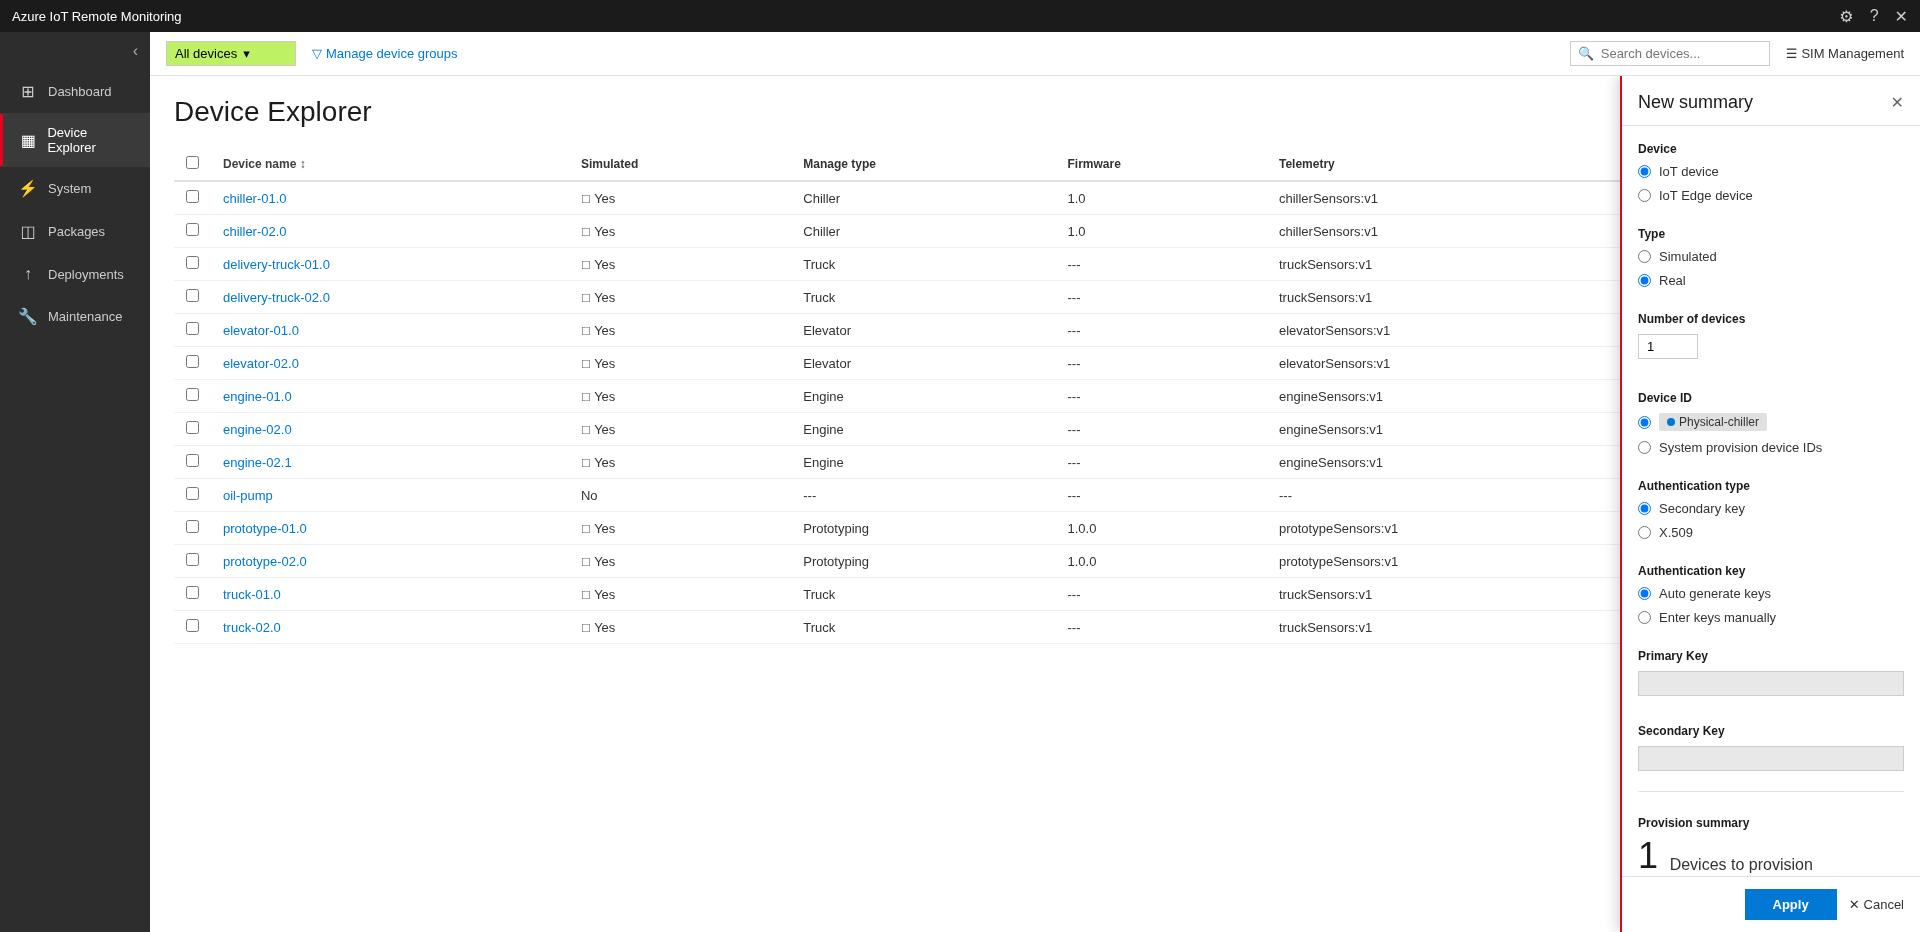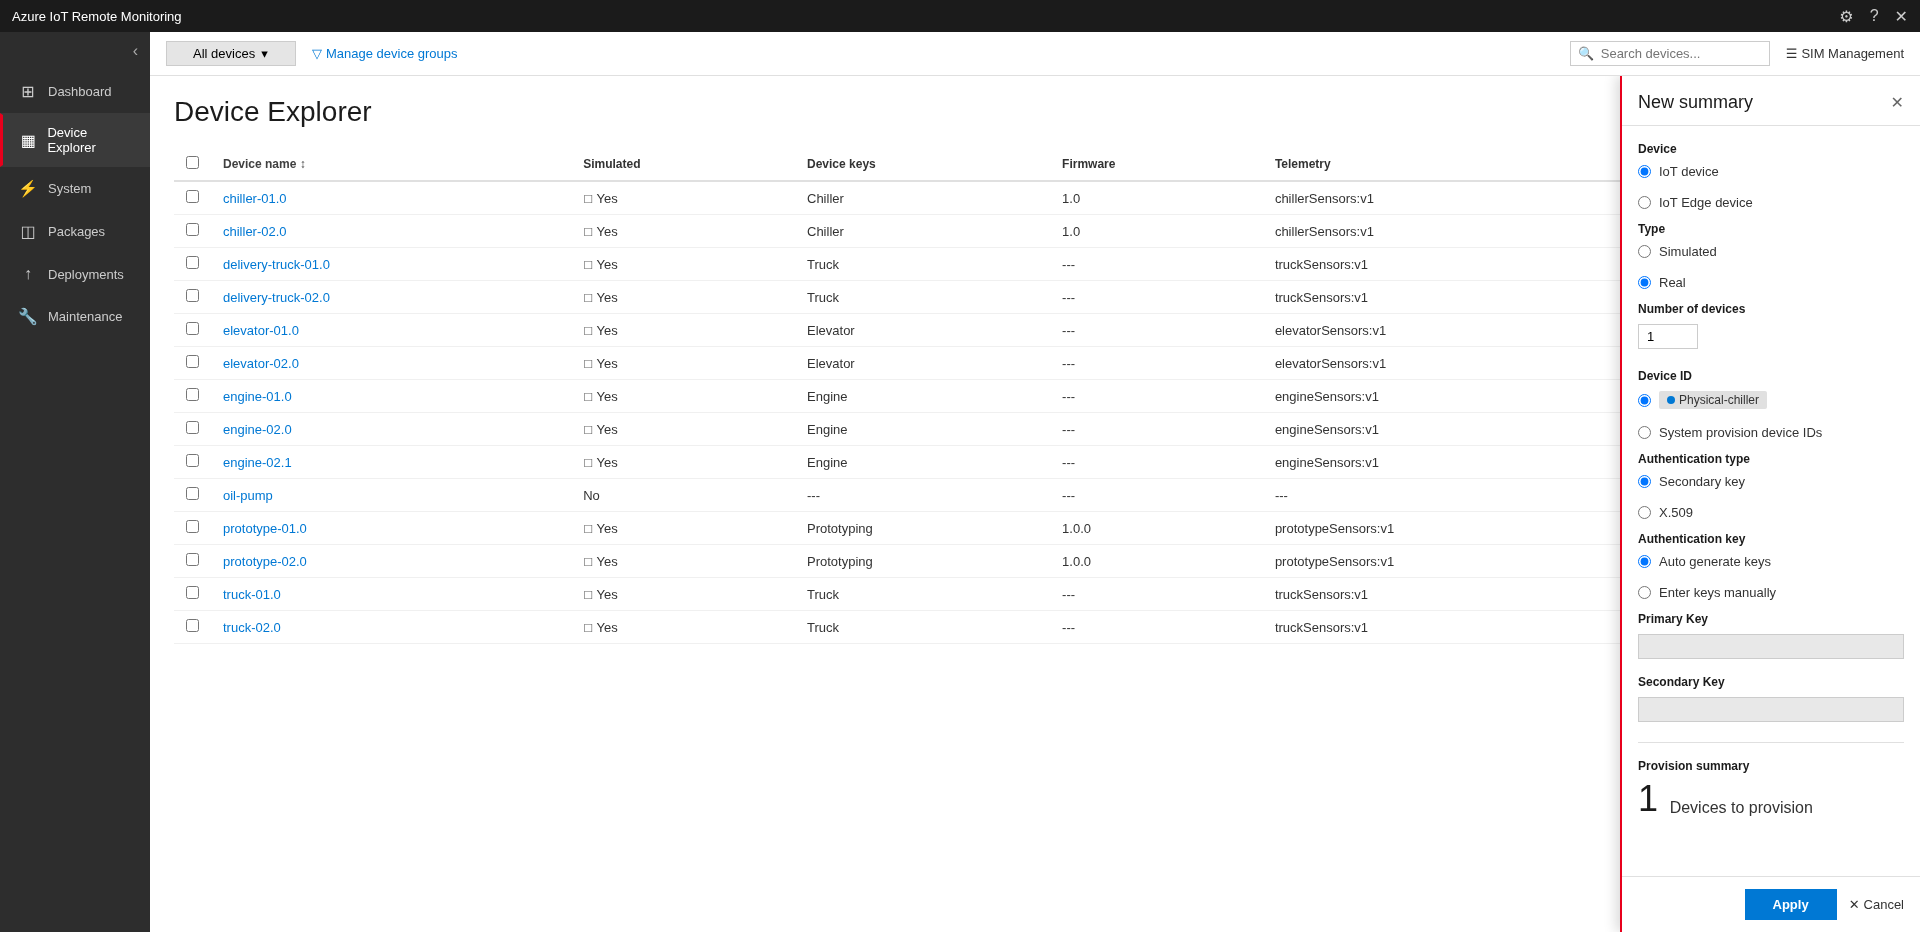--- a/index.html
+++ b/index.html
@@ -72,22 +72,22 @@
       display: flex;
       align-items: center;
       gap: 16px;
       flex-shrink: 0;
       height: 44px;
     }
     .device-group-select {
       display: flex;
       align-items: center;
       border: 1px solid #ccc;
-      padding: 4px 26px;
-      background: #e5e5e5;
+      padding: 4px 8px;
+      background: #bef264;
       cursor: pointer;
       gap: 6px;
       font-size: 13px;
       min-width: 130px;
     }
     .manage-groups {
       color: #0078d4;
       cursor: pointer;
       display: flex;
       align-items: center;
@@ -188,24 +188,24 @@
     .panel-body {
       flex: 1;
       overflow-y: auto;
       padding: 16px;
     }
     .panel-section-label {
       font-size: 12px;
       font-weight: 600;
       color: #1b1b1b;
       margin-bottom: 8px;
-      margin-top: 12px;
+      margin-top: 24px;
     }
     .panel-section-label:first-child { margin-top: 0; }
-    .radio-group { display: flex; flex-direction: column; gap: 16px; margin-bottom: 4px; }
+    .radio-group { display: flex; flex-direction: column; gap: 9px; margin-bottom: 4px; }
     .radio-item { display: flex; align-items: center; gap: 8px; font-size: 13px; color: #333; }
     .radio-item input[type="radio"] { margin: 0; cursor: pointer; }
     .number-input {
       width: 60px;
       border: 1px solid #ccc;
       padding: 4px 8px;
       font-size: 13px;
       margin-bottom: 8px;
     }
     .device-id-badge {
@@ -330,21 +330,21 @@
       <table class="device-table">
         <thead>
           <tr>
             <th class="checkbox-cell">
               <input type="checkbox" style="">
             </th>
             <th>
               <span style="color:#404040;">Device name ↕</span>
             </th>
             <th>Simulated</th>
-            <th>Device keys</th>
+            <th>Manage type</th>
             <th>Firmware</th>
             <th>Telemetry</th>
             <th>Status</th>
           </tr>
         </thead>
         <tbody id="device-table-body">
         <tr>
               <td class="checkbox-cell"><input type="checkbox" style=""></td>
               <td><a class="device-link">chiller-01.0</a></td>
               <td><span style="font-size:11px;color:#666;">☐</span> Yes</td>

